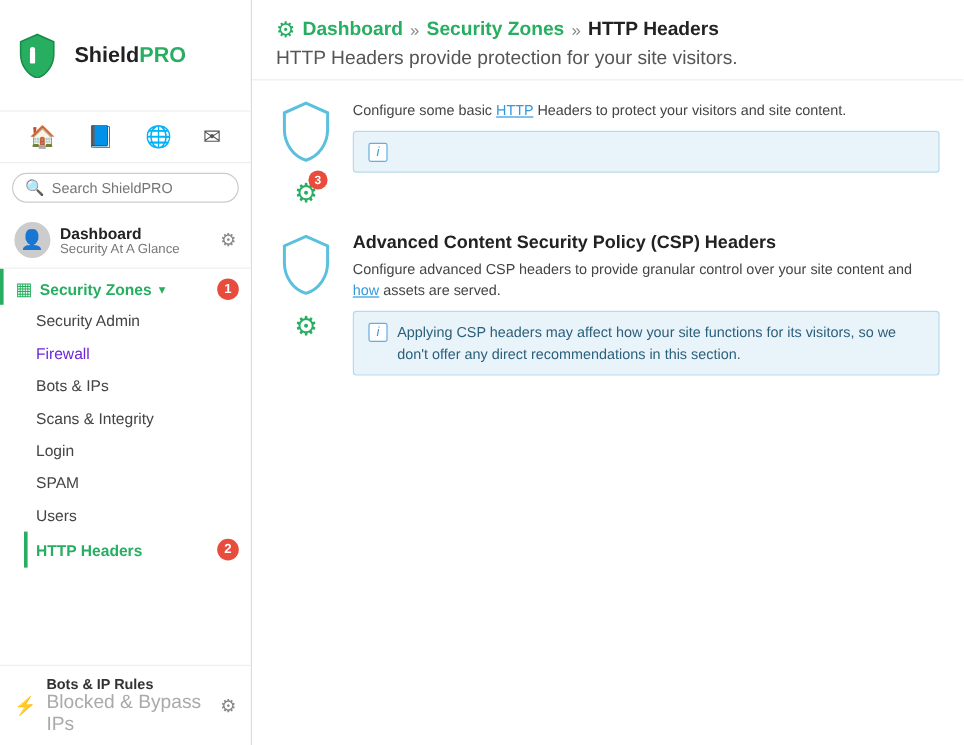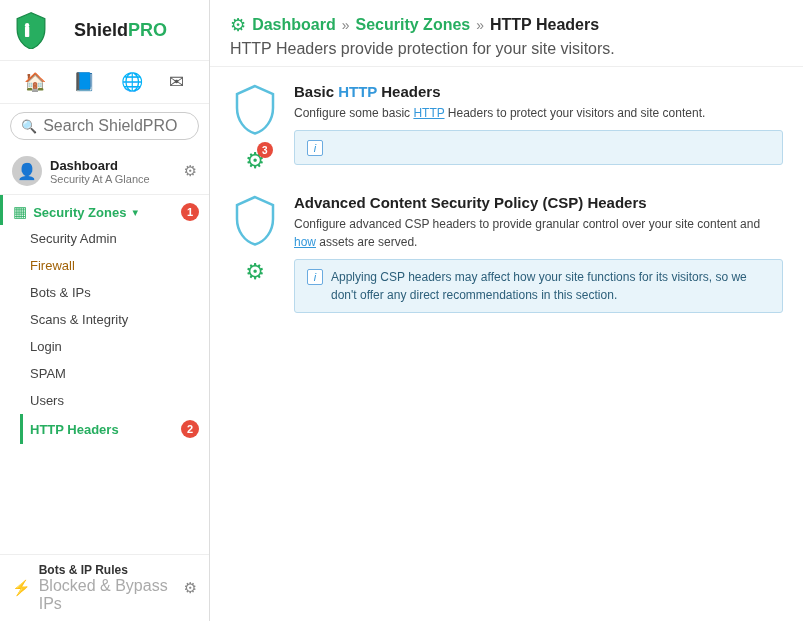--- a/index.html
+++ b/index.html
@@ -13,23 +13,23 @@
       border-right: 1px solid #ddd;
       display: flex;
       flex-direction: column;
       height: 621px;
       overflow: hidden;
     }
 
     .sidebar-logo {
       display: flex;
       align-items: center;
-      padding: 11px 12px;
+      padding: 27px 12px;
       border-bottom: 1px solid #eee;
-      gap: 24px;
+      gap: 12px;
       text-align: right;
     }
 
     .logo-icon {
       width: 38px;
       height: 38px;
     }
 
     .logo-text {
       font-size: 18px;
@@ -57,21 +57,21 @@
       align-items: center;
       border: 1px solid #ccc;
       border-radius: 14px;
       padding: 4px 10px;
       gap: 6px;
     }
 
     .sidebar-search input {
       border: none;
       outline: none;
-      font-size: 16px;
+      font-size: 12px;
       width: 100%;
       color: #555;
     }
 
     .sidebar-dashboard {
       display: flex;
       align-items: center;
       justify-content: space-between;
       padding: 8px 12px;
       border-bottom: 1px solid #eee;
@@ -174,21 +174,21 @@
       color: #27ae60;
       font-weight: bold;
       border-left: 3px solid #27ae60;
       padding-left: 7px;
       position: relative;
       display: flex;
       align-items: center;
       justify-content: space-between;
     }
 
-    .sidebar-menu-item.firewall { color: #a16207; }
+    .sidebar-menu-item.firewall { color: #6d28d9; }
 
     
     .sidebar-bottom {
       margin-top: auto;
       border-top: 1px solid #eee;
       padding: 8px 12px;
       display: flex;
       align-items: center;
       justify-content: space-between;
     }
@@ -453,23 +453,20 @@
           <svg viewBox="0 0 44 52" fill="none" xmlns="http://www.w3.org/2000/svg">
             <path d="M22 3L4 11v14c0 12 7.5 22.5 18 25.5 10.5-3 18-13.5 18-25.5V11L22 3z" stroke="#5bc0de" stroke-width="2.5" fill="none"></path>
           </svg>
         </div>
         <div class="gear-wrapper">
           <span class="gear-settings-icon" style="color:#27ae60;font-size:22px;">⚙</span>
           <div class="badge-red-gear">3</div>
         </div>
       </div>
       <div class="card-right">
-        <div class="card-title">
-          Basic <a href="#">HTTP</a> Headers
-        </div>
         <div class="card-desc">
           Configure some basic <a href="#">HTTP</a> Headers to protect your visitors and site content.
         </div>
         <div class="card-info-box">
           <div class="info-i">i</div>
         </div>
       </div>
     </div>
 
     <div class="card">

